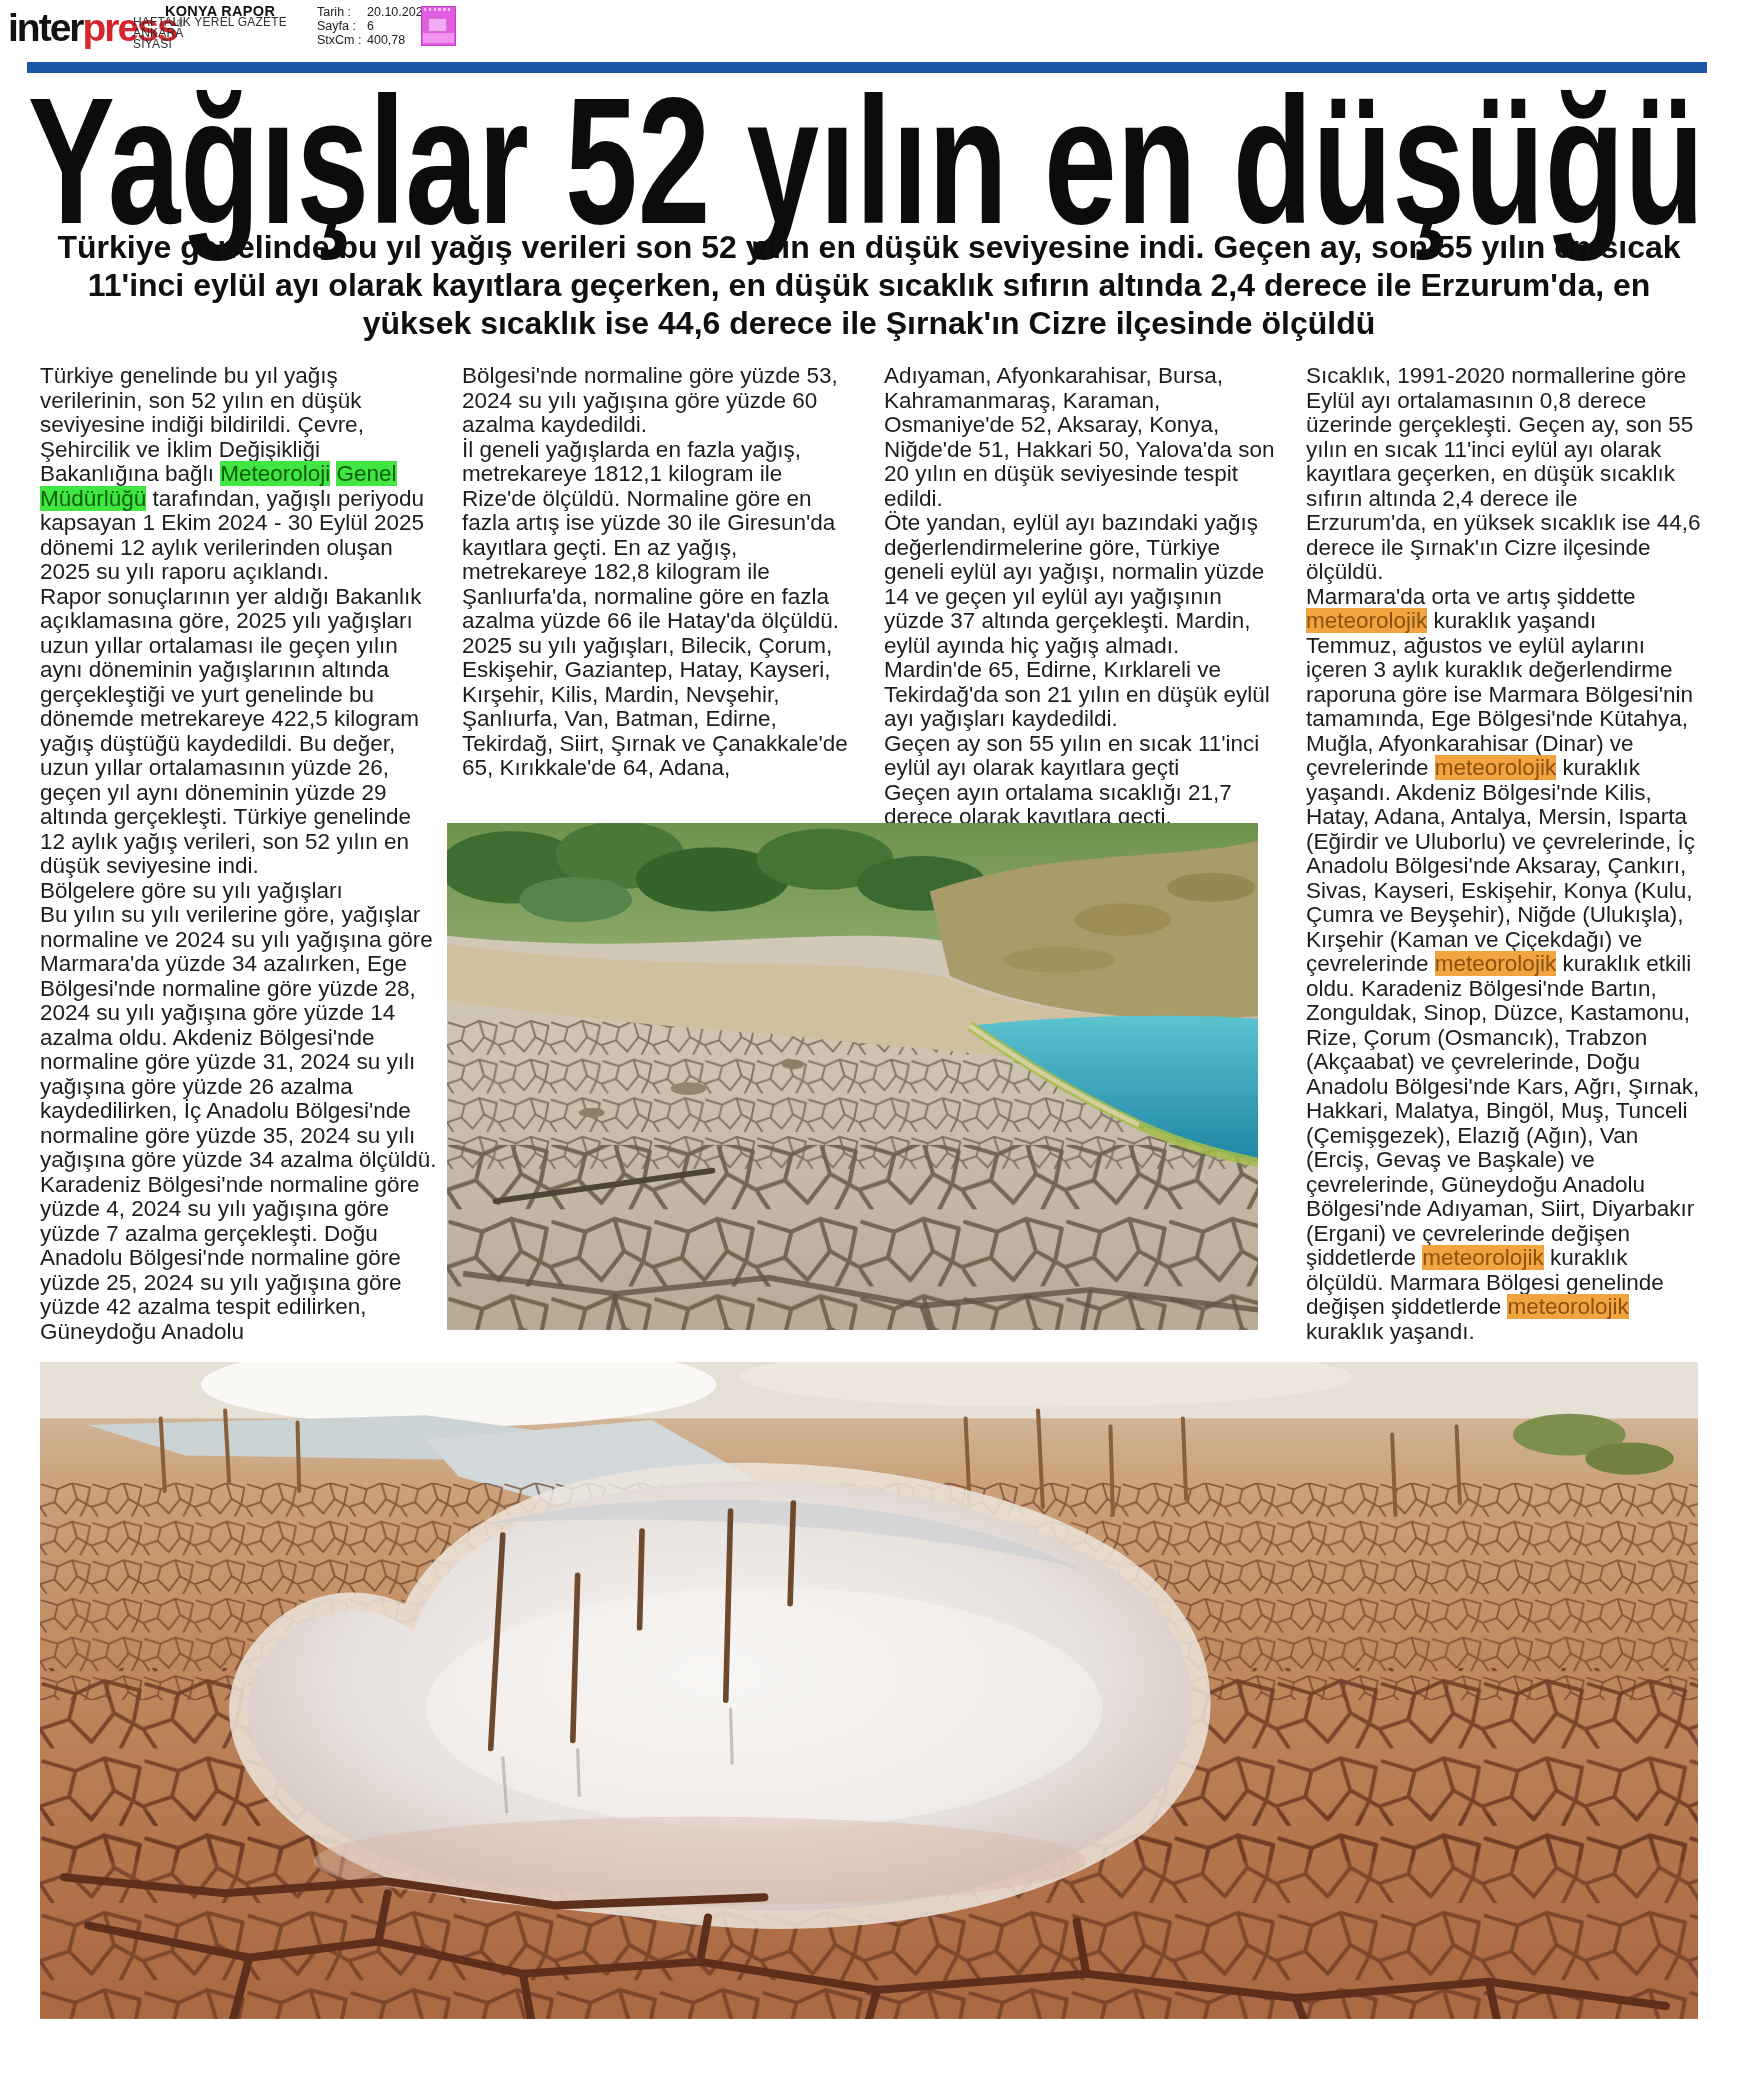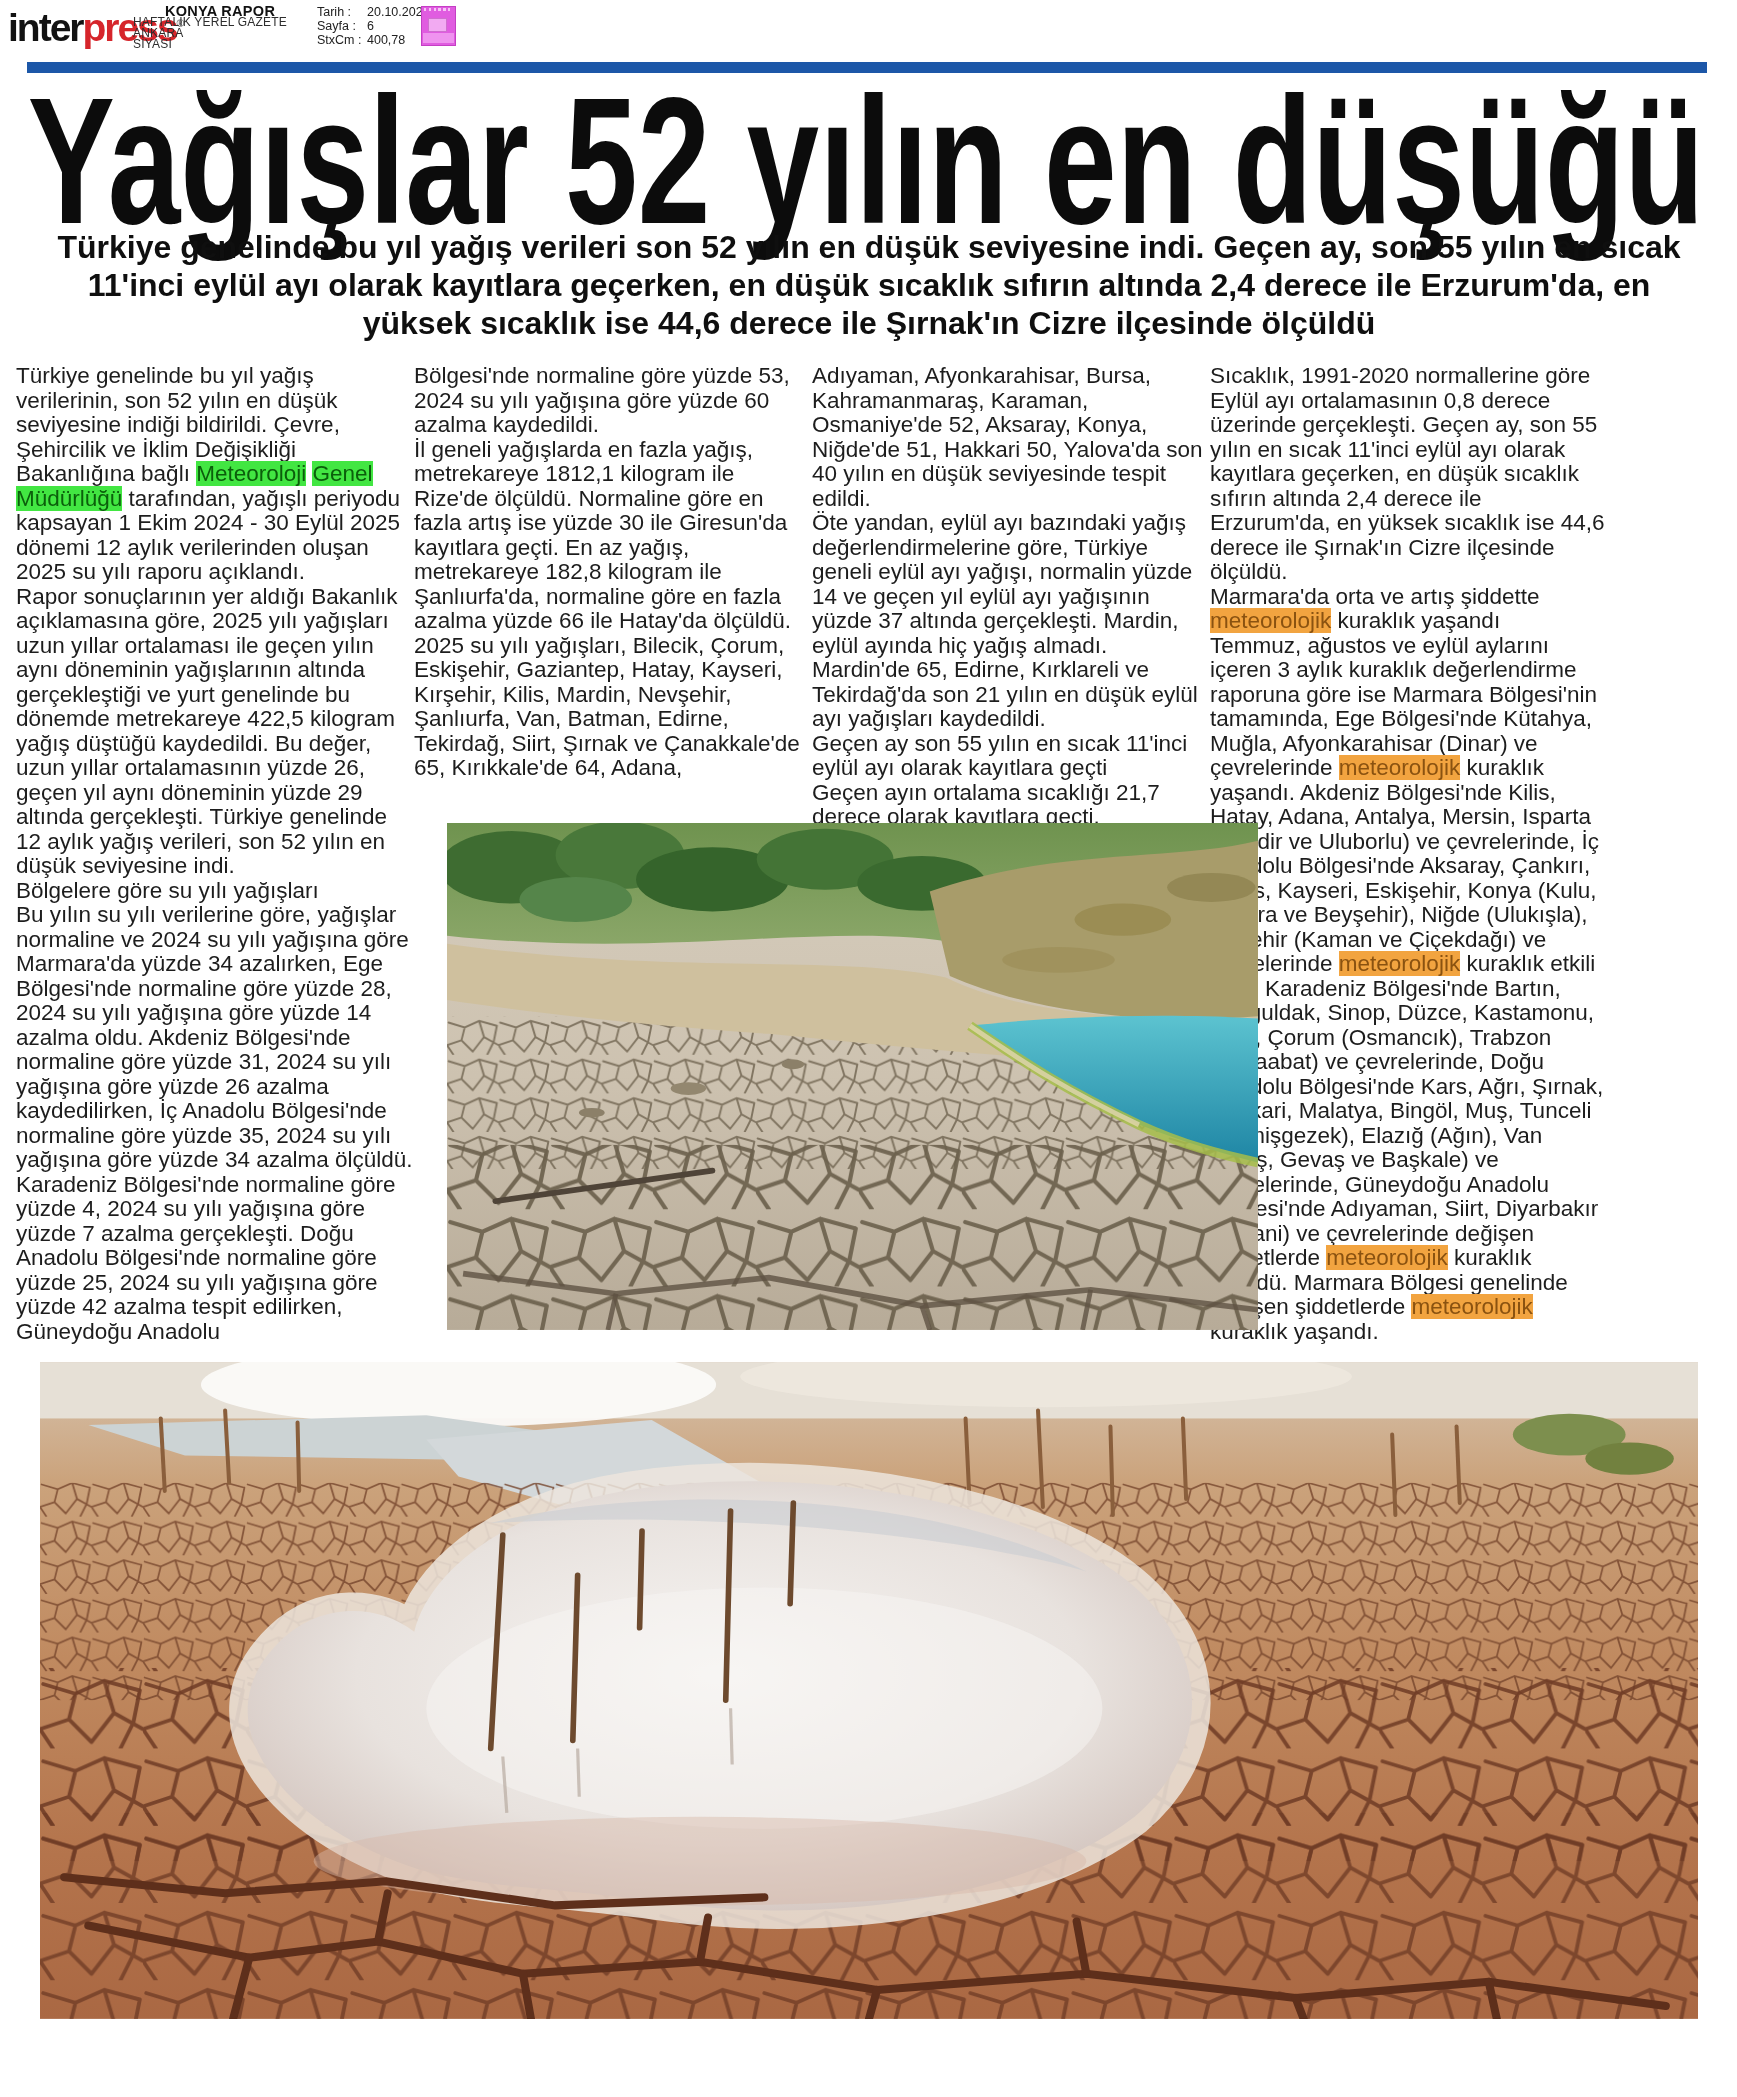--- a/index.html
+++ b/index.html
@@ -24,21 +24,21 @@
            background:repeating-linear-gradient(90deg,#f6c4f6 0 2.4px, transparent 2.4px 4.8px); }
   .stamp .win { position:absolute; left:5.6px; top:10.5px; width:17.7px; height:12px;
            background:#f2aaf2; border:0.8px solid #cf6fcf; }
   .stamp .band { position:absolute; left:0.8px; right:0.8px; bottom:2.4px; height:10.5px; background:#ef93ef; }
   .rule { position:absolute; left:26.6px; top:62px; width:1680px; height:11.3px;
           background:var(--accent,#1c57a8); }
   .headline-svg { position:absolute; left:26.6px; top:58px; width:1682px; height:201px; overflow:visible; }
   .headline-svg text { fill:#0c0c0c; font-family:"Liberation Sans", sans-serif; font-weight:bold; }
   .subhead { position:absolute; left:48px; top:228px; width:1642px; text-align:center;
              font-size:32px; font-weight:bold; color:#0f0f0f; line-height:38px; }
-  .cols { position:absolute; left:16px; top:364px; width:1666px; display:flex; }
+  .cols { position:absolute; left:40px; top:364px; width:1666px; display:flex; gap:24px; }
   .col { flex:0 0 398px; font-size:22.5px; line-height:24.5px; color:#1d1d1d; text-align:left; }
   .col p { margin:0; }
   .hl-green  { background:var(--hl-green,#42e642); color:#0b5e0b; }
   .hl-orange { background:var(--hl-orange,#f2a440); color:#8a5210; }
   .photo { position:absolute; display:block; }
   #photo-mid { left:447px; top:823px; }
   #photo-bottom { left:40px; top:1362px; }
 </style>
 </head>
 <body>
@@ -86,21 +86,21 @@
       <p><span>Türkiye genelinde bu yıl yağış verilerinin, son 52 yılın en düşük seviyesine indiği bildirildi. Çevre, Şehircilik ve İklim Değişikliği Bakanlığına bağlı </span><span class="hl-green">Meteoroloji</span><span> </span><span class="hl-green">Genel</span><span> </span><span class="hl-green">Müdürlüğü</span><span> tarafından, yağışlı periyodu kapsayan 1 Ekim 2024 - 30 Eylül 2025 dönemi 12 aylık verilerinden oluşan 2025 su yılı raporu açıklandı.</span></p>
       <p><span>Rapor sonuçlarının yer aldığı Bakanlık açıklamasına göre, 2025 yılı yağışları uzun yıllar ortalaması ile geçen yılın aynı döneminin yağışlarının altında gerçekleştiği ve yurt genelinde bu dönemde metrekareye 422,5 kilogram yağış düştüğü kaydedildi. Bu değer, uzun yıllar ortalamasının yüzde 26, geçen yıl aynı döneminin yüzde 29 altında gerçekleşti. Türkiye genelinde 12 aylık yağış verileri, son 52 yılın en düşük seviyesine indi.</span></p>
       <p><span>Bölgelere göre su yılı yağışları</span></p>
       <p><span>Bu yılın su yılı verilerine göre, yağışlar normaline ve 2024 su yılı yağışına göre Marmara'da yüzde 34 azalırken, Ege Bölgesi'nde normaline göre yüzde 28, 2024 su yılı yağışına göre yüzde 14 azalma oldu. Akdeniz Bölgesi'nde normaline göre yüzde 31, 2024 su yılı yağışına göre yüzde 26 azalma kaydedilirken, İç Anadolu Bölgesi'nde normaline göre yüzde 35, 2024 su yılı yağışına göre yüzde 34 azalma ölçüldü. Karadeniz Bölgesi'nde normaline göre yüzde 4, 2024 su yılı yağışına göre yüzde 7 azalma gerçekleşti. Doğu Anadolu Bölgesi'nde normaline göre yüzde 25, 2024 su yılı yağışına göre yüzde 42 azalma tespit edilirken, Güneydoğu Anadolu</span></p>
     </div>
     <div class="col">
       <p><span>Bölgesi'nde normaline göre yüzde 53, 2024 su yılı yağışına göre yüzde 60 azalma kaydedildi.</span></p>
       <p><span>İl geneli yağışlarda en fazla yağış, metrekareye 1812,1 kilogram ile Rize'de ölçüldü. Normaline göre en fazla artış ise yüzde 30 ile Giresun'da kayıtlara geçti. En az yağış, metrekareye 182,8 kilogram ile Şanlıurfa'da, normaline göre en fazla azalma yüzde 66 ile Hatay'da ölçüldü. 2025 su yılı yağışları, Bilecik, Çorum, Eskişehir, Gaziantep, Hatay, Kayseri, Kırşehir, Kilis, Mardin, Nevşehir, Şanlıurfa, Van, Batman, Edirne, Tekirdağ, Siirt, Şırnak ve Çanakkale'de 65, Kırıkkale'de 64, Adana,</span></p>
     </div>
     <div class="col">
-      <p><span>Adıyaman, Afyonkarahisar, Bursa, Kahramanmaraş, Karaman, Osmaniye'de 52, Aksaray, Konya, Niğde'de 51, Hakkari 50, Yalova'da son 40 yılın en düşük seviyesinde tespit edildi.</span></p>
+      <p><span>Adıyaman, Afyonkarahisar, Bursa, Kahramanmaraş, Karaman, Osmaniye'de 52, Aksaray, Konya, Niğde'de 51, Hakkari 50, Yalova'da son 20 yılın en düşük seviyesinde tespit edildi.</span></p>
       <p><span>Öte yandan, eylül ayı bazındaki yağış değerlendirmelerine göre, Türkiye geneli eylül ayı yağışı, normalin yüzde 14 ve geçen yıl eylül ayı yağışının yüzde 37 altında gerçekleşti. Mardin, eylül ayında hiç yağış almadı. Mardin'de 65, Edirne, Kırklareli ve Tekirdağ'da son 21 yılın en düşük eylül ayı yağışları kaydedildi.</span></p>
       <p><span>Geçen ay son 55 yılın en sıcak 11'inci eylül ayı olarak kayıtlara geçti</span></p>
       <p><span>Geçen ayın ortalama sıcaklığı 21,7 derece olarak kayıtlara geçti.</span></p>
     </div>
     <div class="col">
       <p><span>Sıcaklık, 1991-2020 normallerine göre Eylül ayı ortalamasının 0,8 derece üzerinde gerçekleşti. Geçen ay, son 55 yılın en sıcak 11'inci eylül ayı olarak kayıtlara geçerken, en düşük sıcaklık sıfırın altında 2,4 derece ile Erzurum'da, en yüksek sıcaklık ise 44,6 derece ile Şırnak'ın Cizre ilçesinde ölçüldü.</span></p>
       <p><span>Marmara'da orta ve artış şiddette </span><span class="hl-orange">meteorolojik</span><span> kuraklık yaşandı</span></p>
       <p><span>Temmuz, ağustos ve eylül aylarını içeren 3 aylık kuraklık değerlendirme raporuna göre ise Marmara Bölgesi'nin tamamında, Ege Bölgesi'nde Kütahya, Muğla, Afyonkarahisar (Dinar) ve çevrelerinde </span><span class="hl-orange">meteorolojik</span><span> kuraklık yaşandı. Akdeniz Bölgesi'nde Kilis, Hatay, Adana, Antalya, Mersin, Isparta (Eğirdir ve Uluborlu) ve çevrelerinde, İç Anadolu Bölgesi'nde Aksaray, Çankırı, Sivas, Kayseri, Eskişehir, Konya (Kulu, Çumra ve Beyşehir), Niğde (Ulukışla), Kırşehir (Kaman ve Çiçekdağı) ve çevrelerinde </span><span class="hl-orange">meteorolojik</span><span> kuraklık etkili oldu. Karadeniz Bölgesi'nde Bartın, Zonguldak, Sinop, Düzce, Kastamonu, Rize, Çorum (Osmancık), Trabzon (Akçaabat) ve çevrelerinde, Doğu Anadolu Bölgesi'nde Kars, Ağrı, Şırnak, Hakkari, Malatya, Bingöl, Muş, Tunceli (Çemişgezek), Elazığ (Ağın), Van (Erciş, Gevaş ve Başkale) ve çevrelerinde, Güneydoğu Anadolu Bölgesi'nde Adıyaman, Siirt, Diyarbakır (Ergani) ve çevrelerinde değişen şiddetlerde </span><span class="hl-orange">meteorolojik</span><span> kuraklık ölçüldü. Marmara Bölgesi genelinde değişen şiddetlerde </span><span class="hl-orange">meteorolojik</span><span> kuraklık yaşandı.</span></p>
     </div>
   </div>

